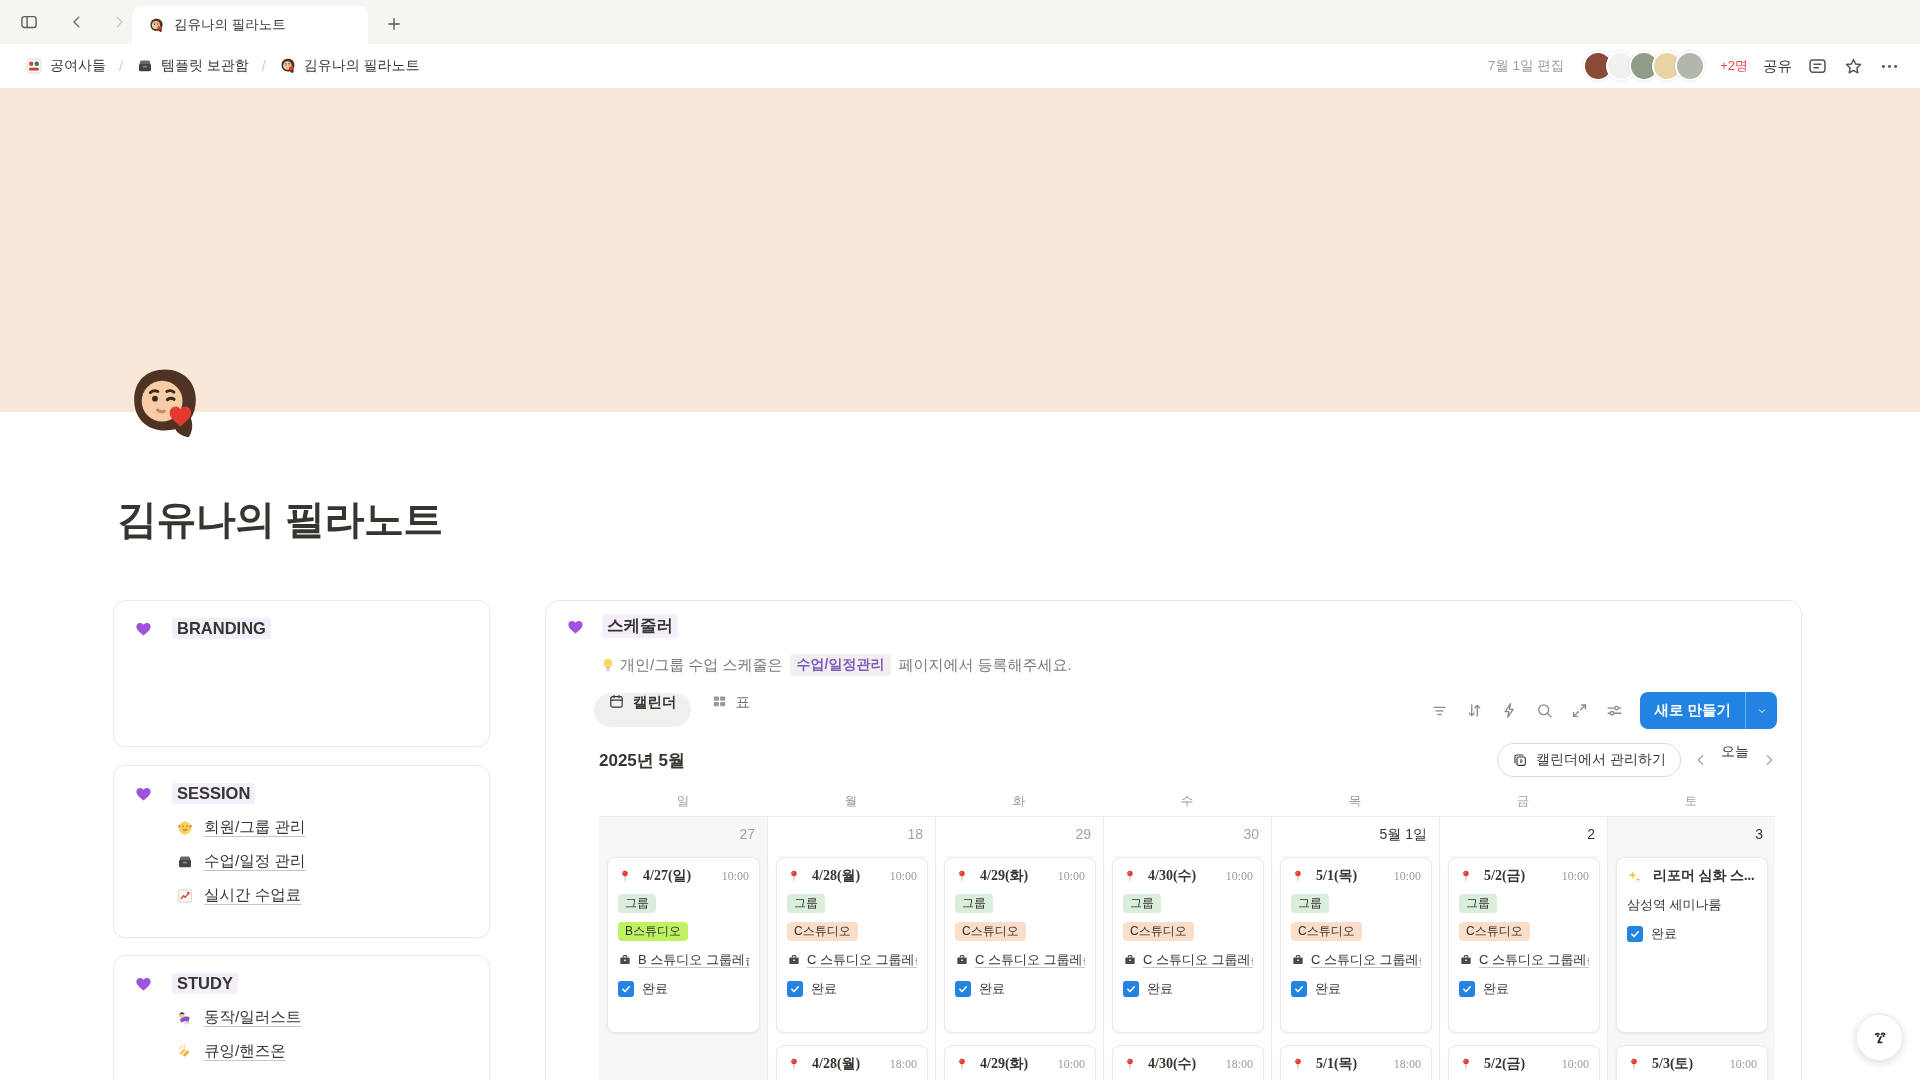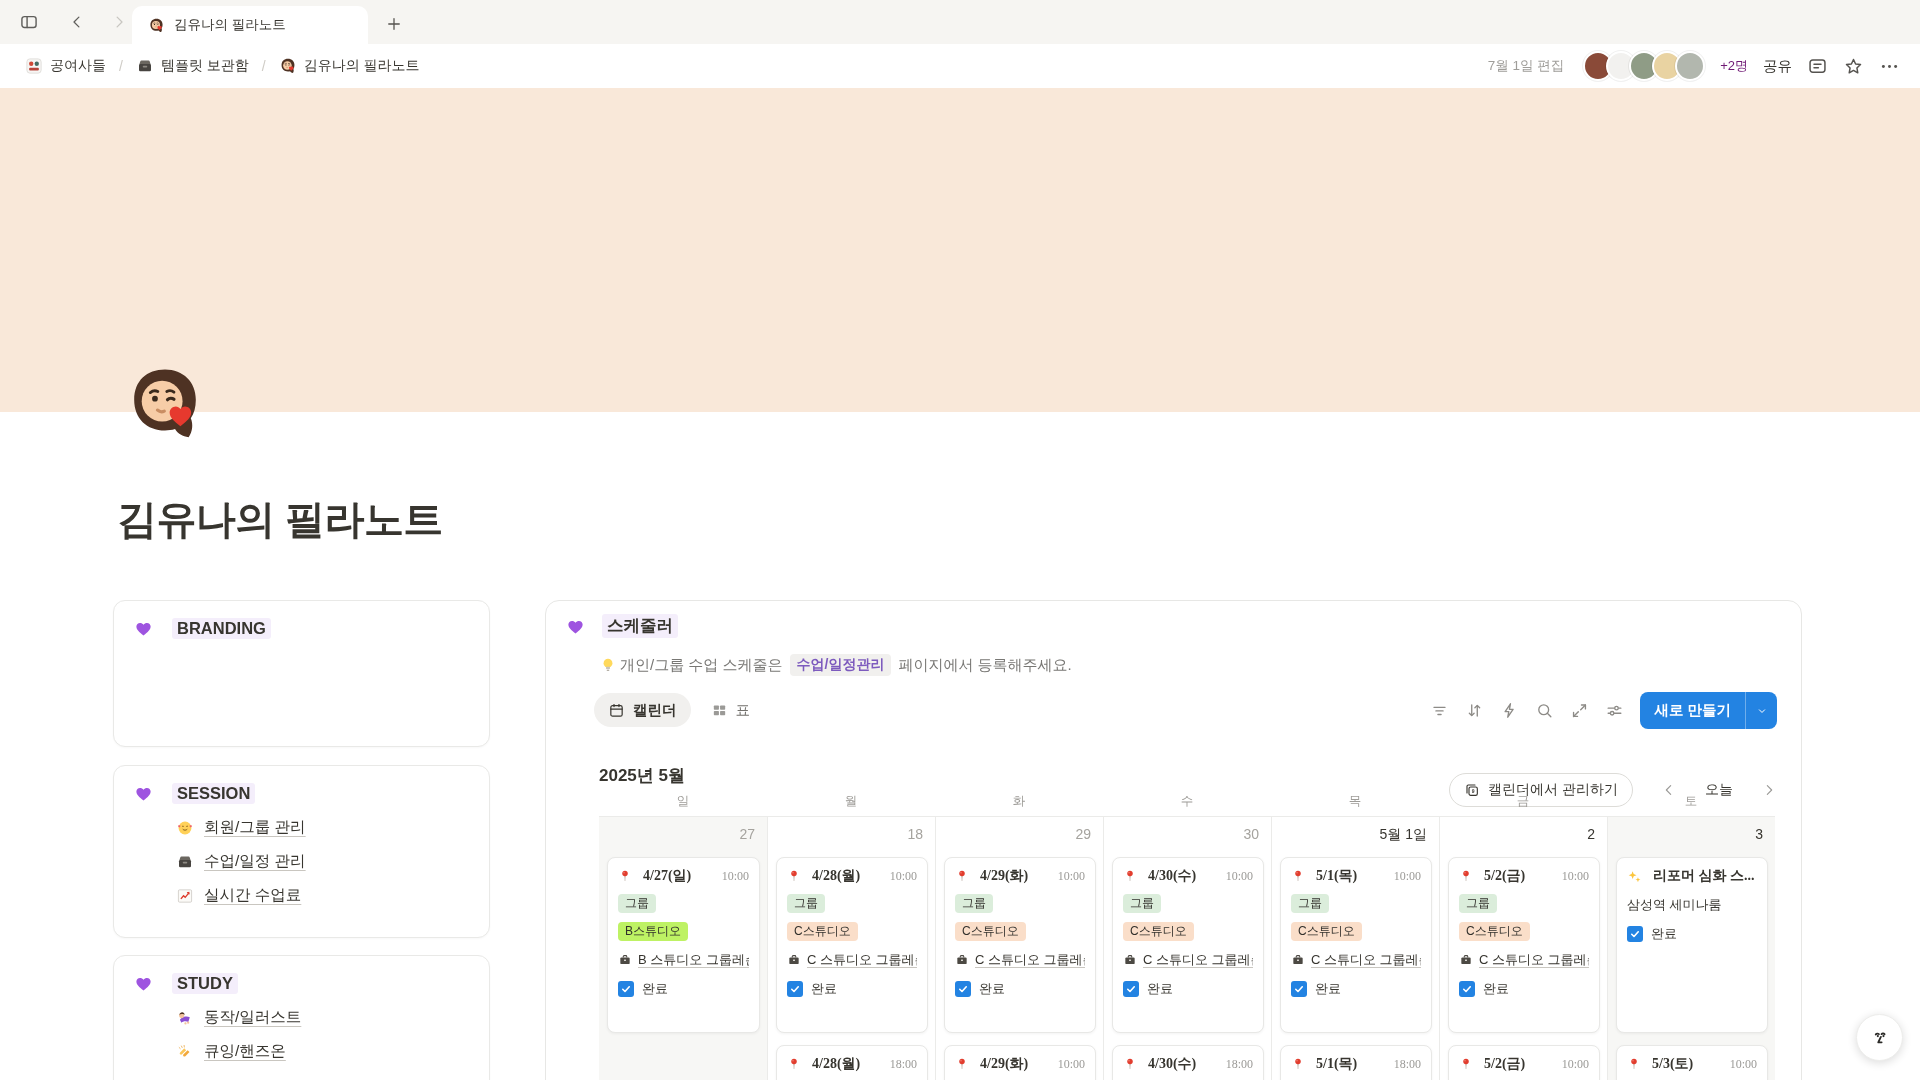--- a/index.html
+++ b/index.html
@@ -20,21 +20,21 @@
   .topbar{position:absolute;left:0;top:44px;width:100%;height:44px;background:#fff;display:flex;align-items:center;
     padding:0 20px;box-sizing:border-box;}
   .crumbs{display:flex;align-items:center;gap:8px;font-size:14px;}
   .crumb{display:flex;align-items:center;gap:7px;padding:3px 5px;border-radius:4px;}
   .crumb-sep{color:#cfccc6;}
   .top-right{margin-left:auto;display:flex;align-items:center;gap:15px;}
   .edited{font-size:13.5px;color:#9f9d99;margin-right:4px;}
   .avatars{display:flex;align-items:center;}
   .avatar-dot{width:26px;height:26px;border-radius:50%;border:2px solid #fff;box-shadow:0 0 0 1px rgba(0,0,0,0.06);margin-left:-7px;}
   .avatar-dot:first-child{margin-left:0;}
-  .more-members{font-size:13px;color:#701a75;}
+  .more-members{font-size:13px;color:#ef4444;}
   .share{font-size:14.5px;font-weight:500;}
   .top-ic{color:#55534f;display:flex;align-items:center;}
 
   
   .cover{position:absolute;left:0;top:88px;width:100%;height:324px;}
   .page-avatar{position:absolute;left:122px;top:361px;width:86px;height:86px;}
   .page-title{position:absolute;left:117px;top:492px;font-size:40px;font-weight:800;letter-spacing:-0.6px;color:#37352f;}
 
   
   .nav-card{position:absolute;left:113px;width:377px;background:#fff;border:1px solid #e9e9e7;border-radius:12px;
@@ -47,31 +47,31 @@
   .nav-link{font-size:15.5px;color:#37352f;text-decoration:underline;text-decoration-color:#c9c6c0;text-underline-offset:4px;}
 
   
   .scheduler{position:absolute;left:545px;top:600px;width:1257px;height:640px;background:#fff;border:1px solid #e7e7e5;
     border-radius:14px;box-sizing:border-box;overflow:hidden;}
   .sch-head{position:absolute;left:20px;top:13px;display:flex;align-items:center;}
   .sch-head .ic{margin-right:17px;}
   .sch-tip{position:absolute;left:53px;top:53px;display:flex;align-items:center;font-size:15px;color:#787774;}
   .tip-chip{background:#f1f0ee;border-radius:4px;padding:2px 7px;margin:0 7px;color:#7d5bbe;font-weight:600;font-size:14px;}
   .sch-tabsrow{position:absolute;left:48px;top:92px;display:flex;align-items:center;gap:6px;}
-  .view-pill{display:flex;align-items:center;gap:8px;height:34px;padding:0 14px;border-radius:999px;font-size:14.5px;}
+  .view-pill{display:flex;align-items:flex-start;gap:8px;height:34px;padding:0 14px;border-radius:999px;font-size:14.5px;}
   .view-pill.active{background:#f1f0ee;font-weight:600;color:#37352f;}
   .view-pill.inactive{color:#73716d;}
   .view-pill.inactive .ic{color:#9b9a97;}
   .sch-tools{position:absolute;right:24px;top:91px;display:flex;align-items:center;gap:16px;color:#8d8b87;}
   .new-btn{display:flex;align-items:stretch;height:37px;border-radius:8px;overflow:hidden;color:#fff;font-size:14.5px;font-weight:600;}
   .new-main{display:flex;align-items:center;padding:0 14px;}
   .new-caret{display:flex;align-items:center;justify-content:center;width:31px;border-left:1px solid rgba(255,255,255,0.35);}
   .sch-monthrow{position:absolute;left:53px;right:24px;top:142px;display:flex;align-items:center;}
   .month-title{font-size:17px;font-weight:700;}
-  .month-tools{margin-left:auto;display:flex;align-items:center;gap:28px;margin-top:30px;}
+  .month-tools{margin-left:auto;display:flex;gap:12px;}
   .manage-btn{display:flex;align-items:center;gap:8px;height:32px;padding:0 14px;border:1px solid #dddcd8;border-radius:999px;
     font-size:14px;font-weight:500;background:#fff;}
   .nav-chev{color:#9b9a97;display:flex;}
   .today{font-size:14px;font-weight:500;}
 
   
   .calendar{position:absolute;left:53px;top:186px;width:1176px;}
   .weekday-row{display:grid;grid-template-columns:repeat(7,168px);height:29px;align-items:center;text-align:center;
     font-size:12.5px;color:#9e9c98;}
   .grid{display:grid;grid-template-columns:repeat(7,168px);border-top:1px solid #ebebe9;}

